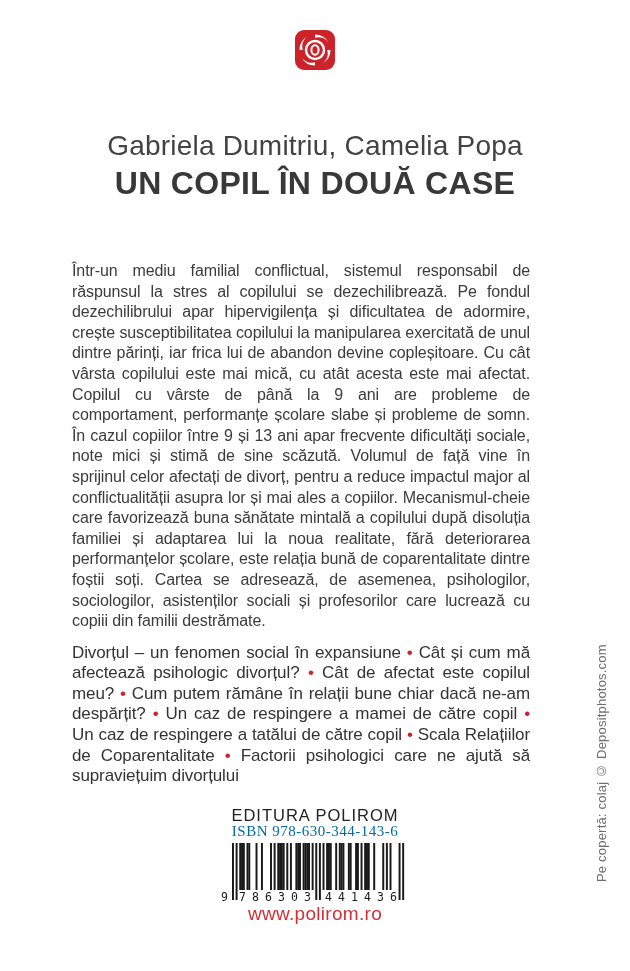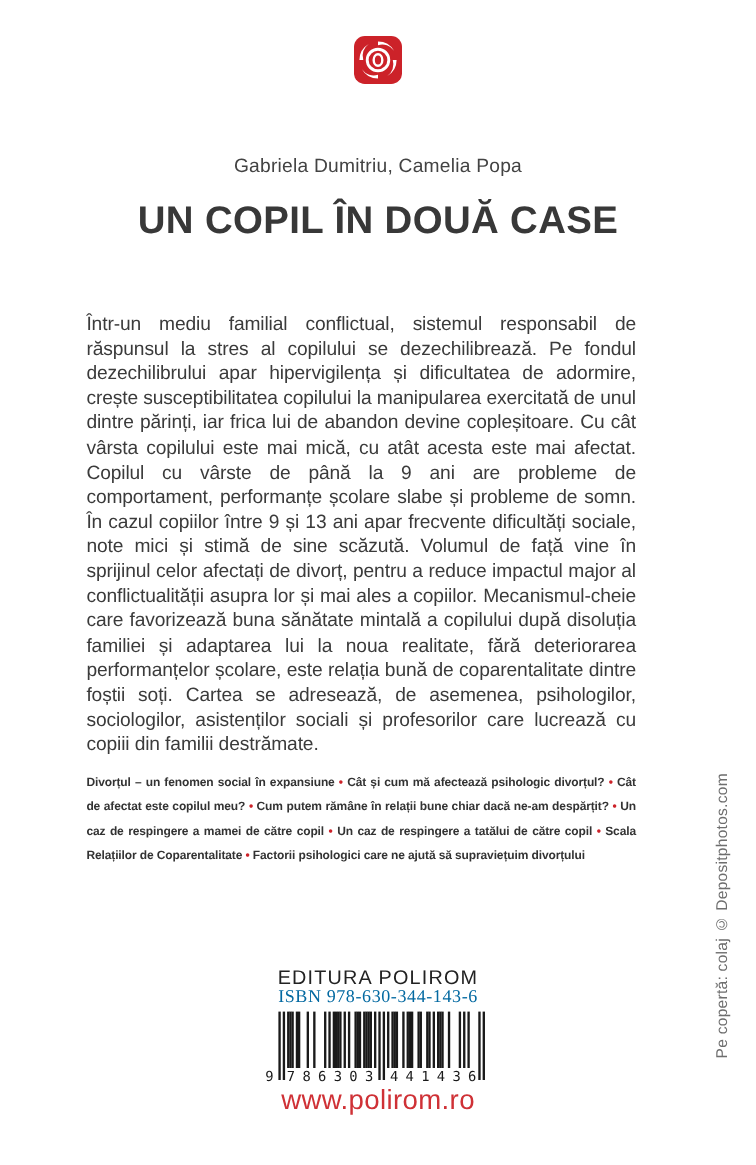--- a/index.html
+++ b/index.html
@@ -19,21 +19,21 @@
 
   .series {
     top: 74px;
     font-size: 21px;
     font-weight: bold;
     letter-spacing: 0.4px;
     color: #cc2229;
   }
   .authors {
     top: 130px;
-    font-size: 16px;
+    font-size: 28px;
     color: #434343;
     letter-spacing: 0.2px;
   }
   .title {
     top: 165px;
     font-size: 32px;
     font-weight: bold;
     color: #383838;
     letter-spacing: 0.3px;
   }
@@ -53,23 +53,23 @@
   .blurb {
     font-size: 16px;
     line-height: 20.6px;
     text-align: justify;
     color: #3b3b3b;
     letter-spacing: -0.1px;
     margin: 0;
   }
   .highlights {
     margin: 11px 0 16px 0;
-    font-size: 10px;
+    font-size: 17px;
     line-height: 20.6px;
-    font-weight: bold;
+    font-weight: normal;
     text-align: justify;
     color: #333333;
     letter-spacing: -0.1px;
   }
   .highlights .bullet { color: #cc2229; }
 
   .publisher {
     top: 806px;
     font-size: 16.5px;
     font-weight: normal;
@@ -79,21 +79,21 @@
   .isbn-label {
     top: 823px;
     font-family: "Liberation Serif", serif;
     font-size: 15px;
     color: #0369a1;
     letter-spacing: 0.5px;
   }
   .barcode-wrap { position: absolute; left: 218px; top: 842px; width: 200px; height: 62px; }
   .website {
     top: 903px;
-    font-size: 23px;
+    font-size: 19px;
     color: #cf3136;
     letter-spacing: 0.3px;
   }
 
   .cover-credit {
     position: absolute;
     left: 594px;
     top: 632px;
     height: 250px;
     writing-mode: vertical-rl;

